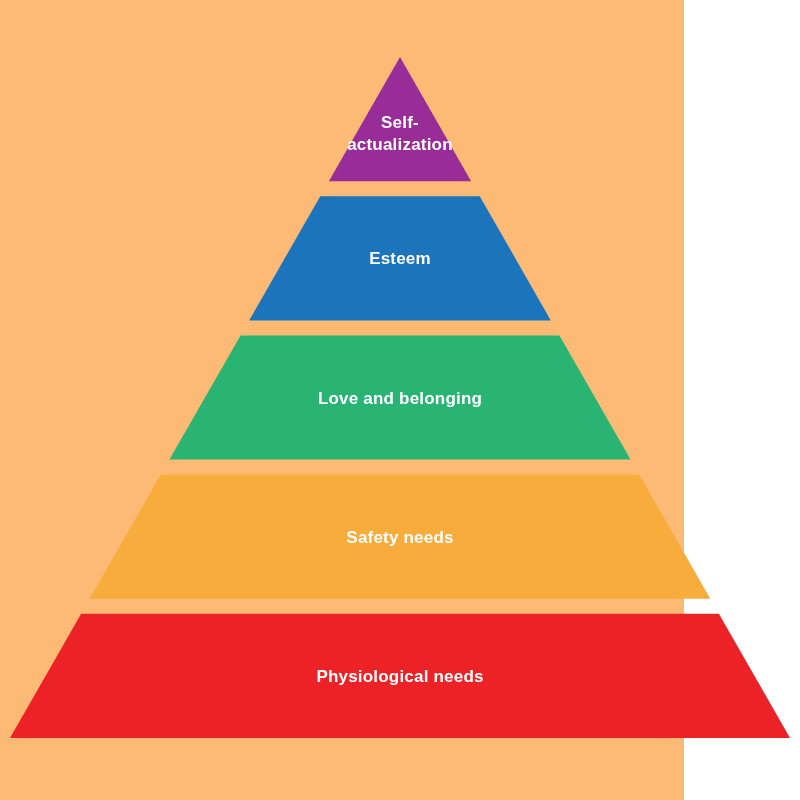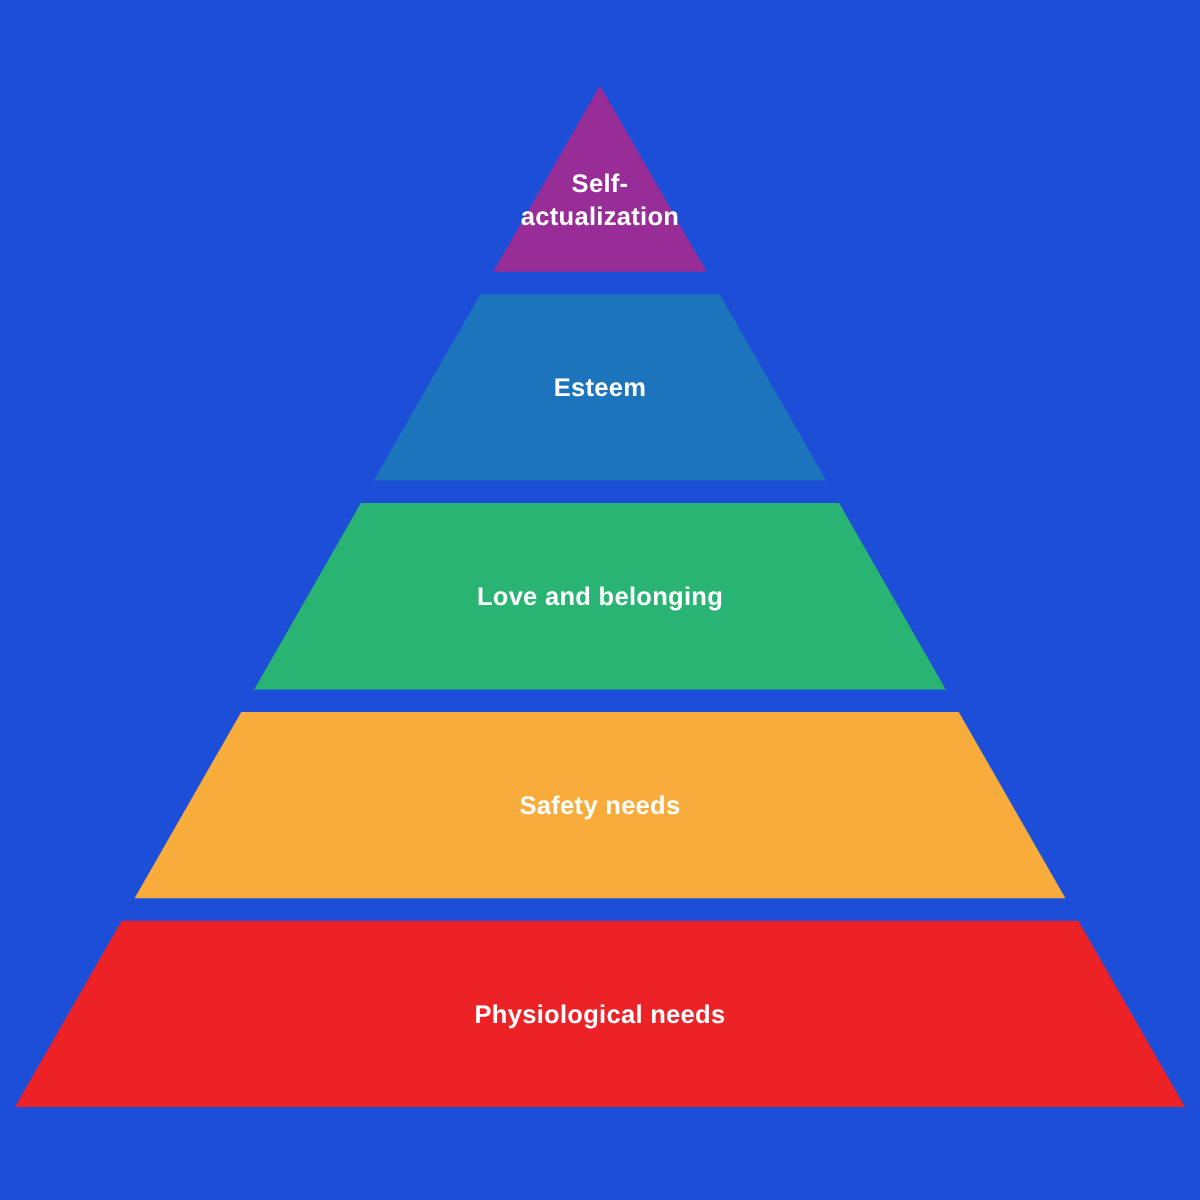--- a/index.html
+++ b/index.html
@@ -5,23 +5,23 @@
   * { margin: 0; padding: 0; box-sizing: border-box; }
   html, body {
     width: 800px;
     height: 800px;
     background: #ffffff;
     font-family: "Liberation Sans", sans-serif;
     overflow: hidden;
   }
   .canvas {
     position: relative;
-    width: 800px;
+    width: 684px;
     height: 800px;
-    background: #1d4ed8;
+    background: #fdba74;
   }
   svg {
     display: block;
     width: 800px;
     height: 800px;
   }
   svg text {
     fill: #ffffff;
     font-family: "Liberation Sans", sans-serif;
     font-size: 17px;

